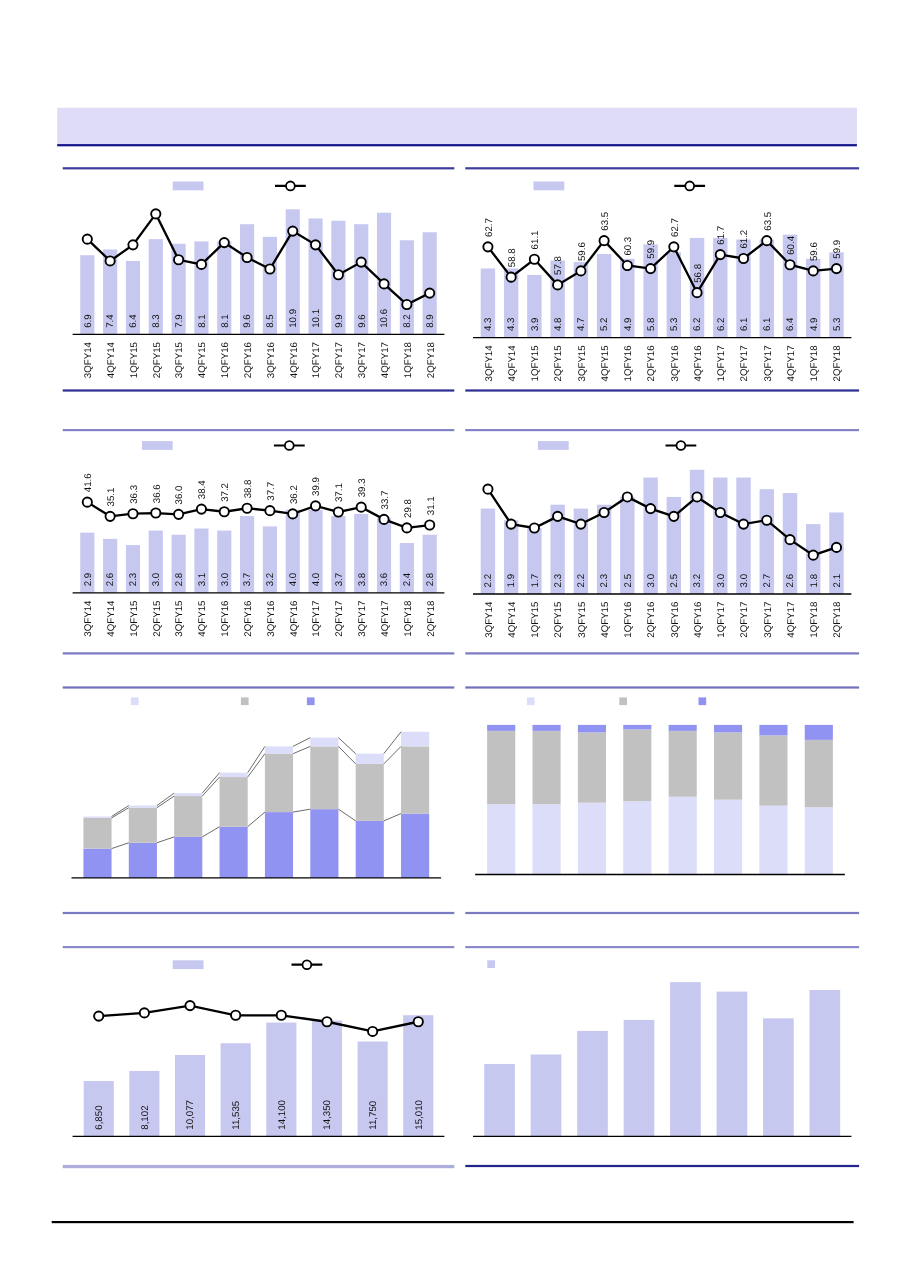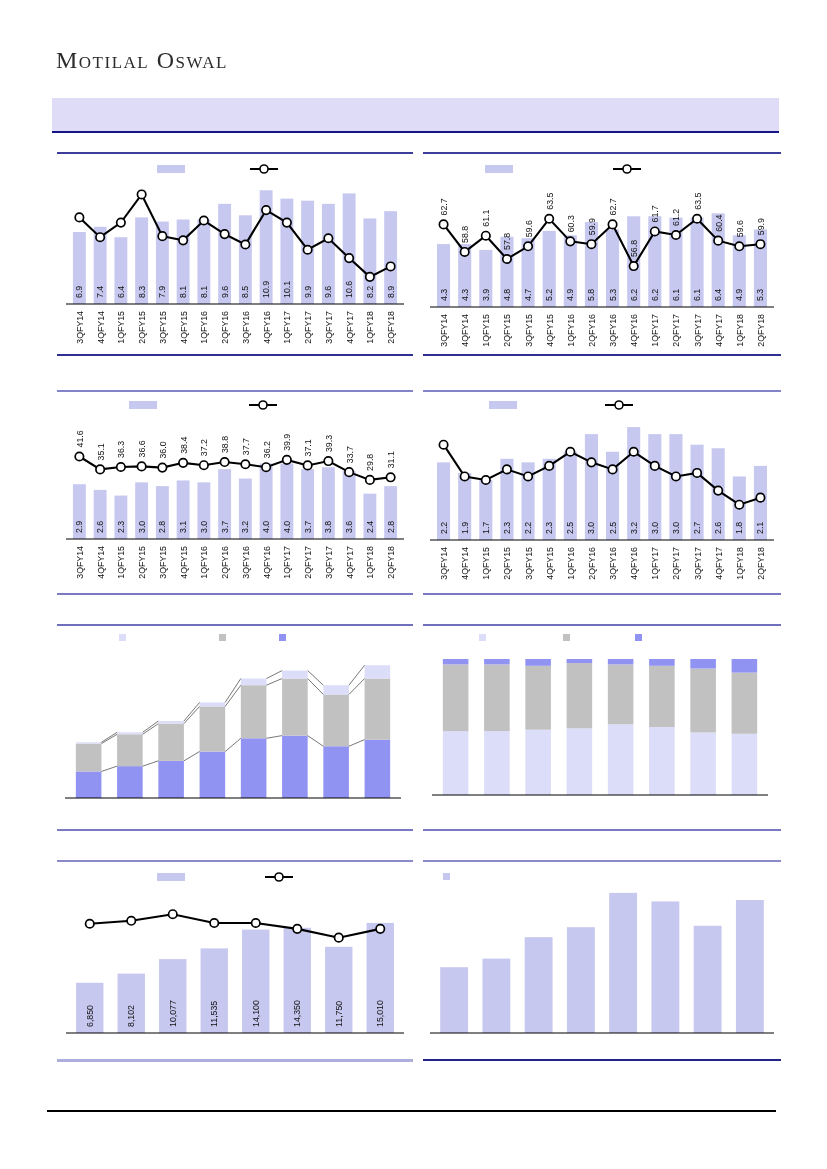--- a/index.html
+++ b/index.html
@@ -19,23 +19,20 @@
   .p6{left:423px;top:624px;width:358px;height:203px;border-top:2px solid #6f6fbc;border-bottom:2px solid #7a7ac2;}
   .p7{left:57px;top:860px;width:356px;height:197px;border-top:2px solid #8a8acb;border-bottom:3px solid #aeaedd;}
   .p8{left:423px;top:860px;width:358px;height:197px;border-top:2px solid #8a8acb;border-bottom:2px solid #23238c;}
   .hrule{position:absolute;left:47px;top:1110px;width:729px;height:2px;background:#000;}
   svg text{font-family:"Liberation Sans",sans-serif;}
 </style>
 </head>
 <body>
 
 <div class="page">
-  <div class="logo">
-    <span>Motilal Oswal</span>
-  </div>
   <div class="band"></div>
 
   <div class="panel p1">
     <svg width="356" height="200" viewBox="0 0 356 200">
         <rect x="100" y="11" width="28" height="8" fill="#c7c8f0"></rect>
         <line x1="193" y1="15" x2="221" y2="15" stroke="#000000" stroke-width="2"></line>
         <circle cx="207" cy="15" r="4" fill="#fff" stroke="#000000" stroke-width="1.6"></circle>
         <rect x="15.942499999999999" y="78" width="12.865" height="72" fill="#c7c8f0"></rect>
         <rect x="36.6925" y="72.78260869565217" width="12.865" height="77.21739130434783" fill="#c7c8f0"></rect>
         <rect x="57.4425" y="83.21739130434783" width="12.865" height="66.78260869565217" fill="#c7c8f0"></rect>

